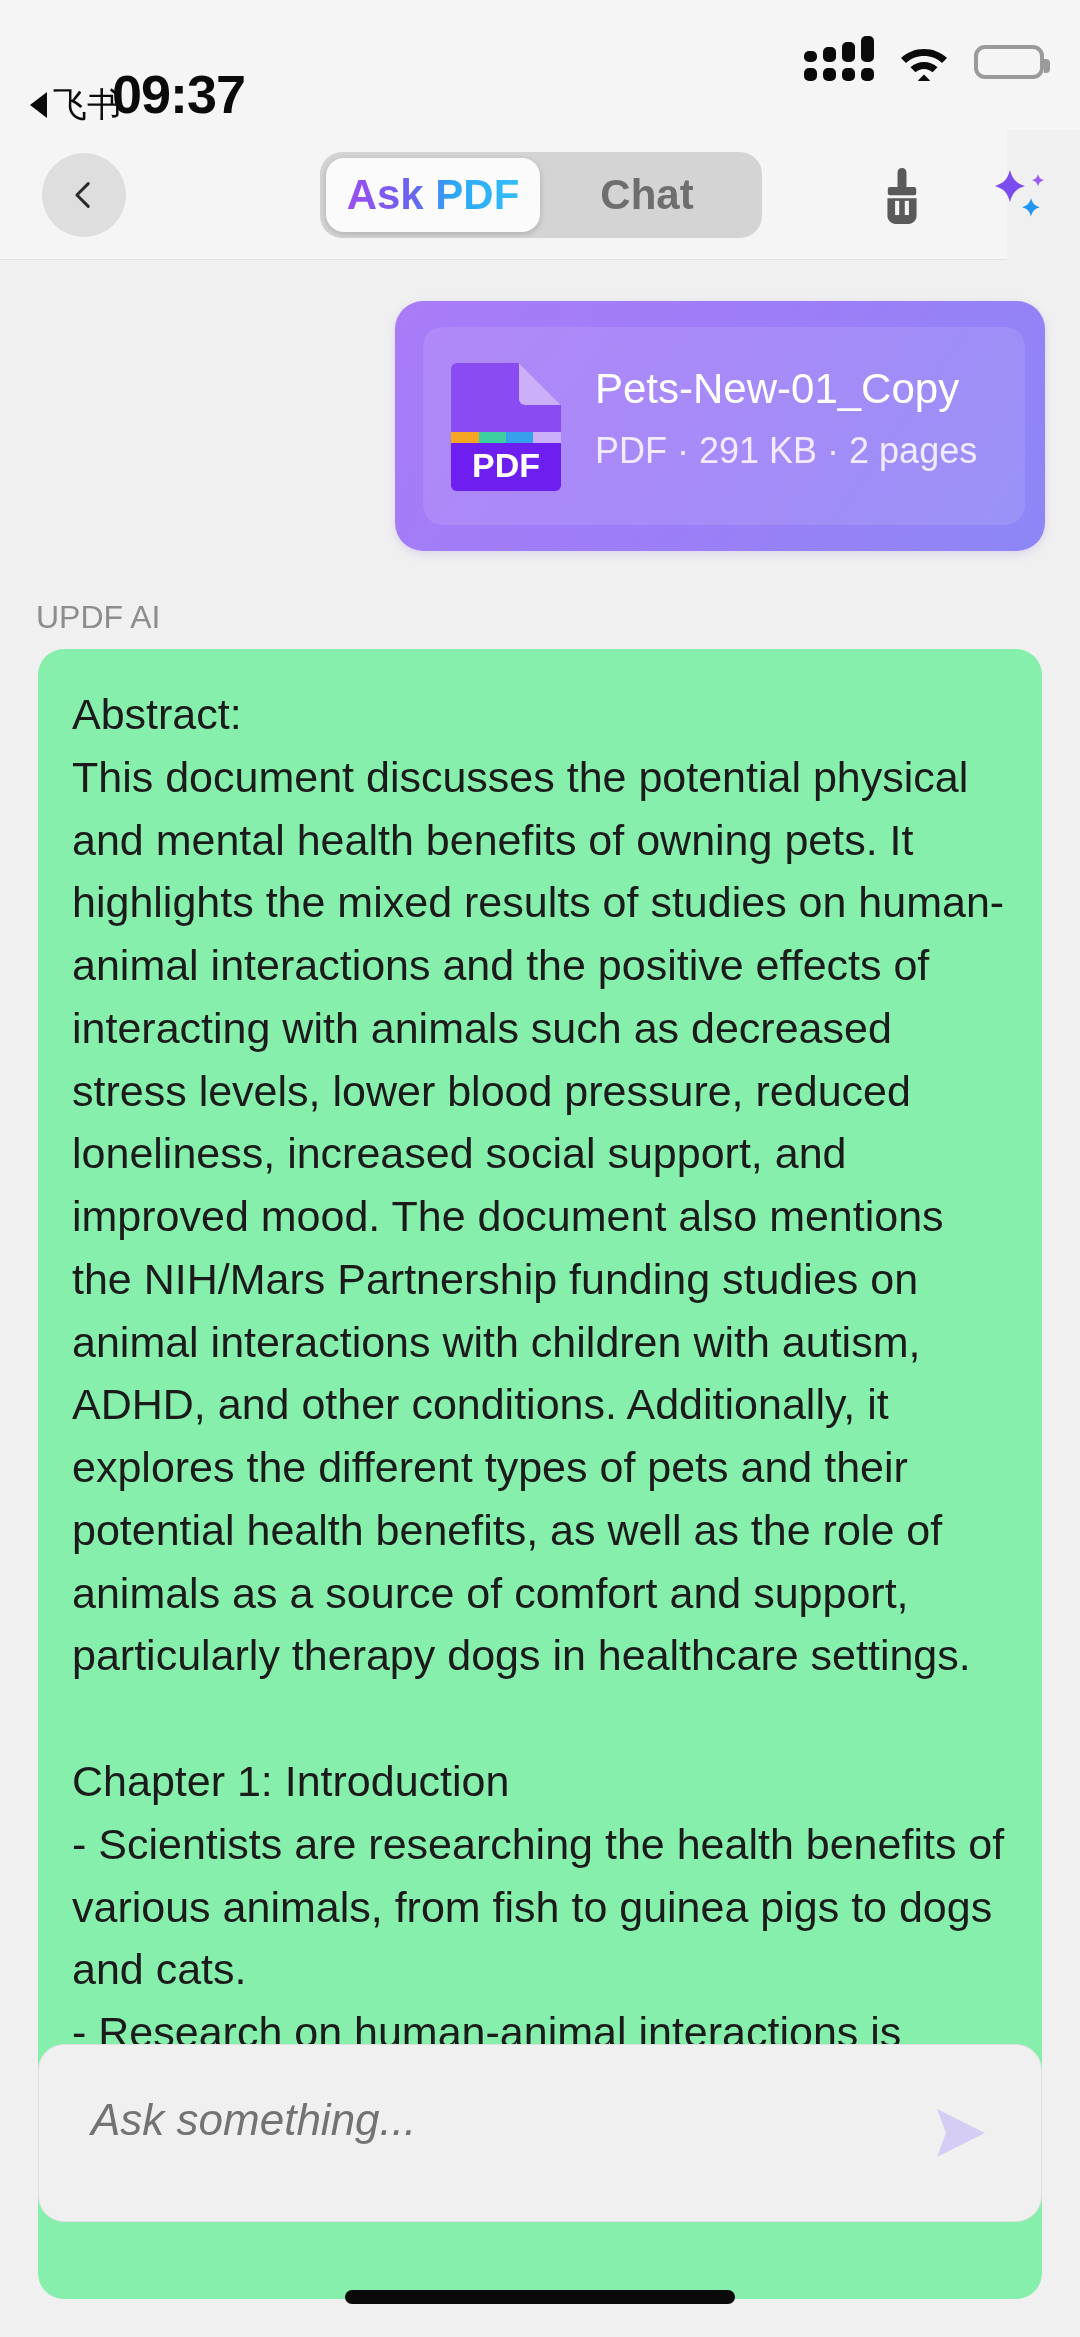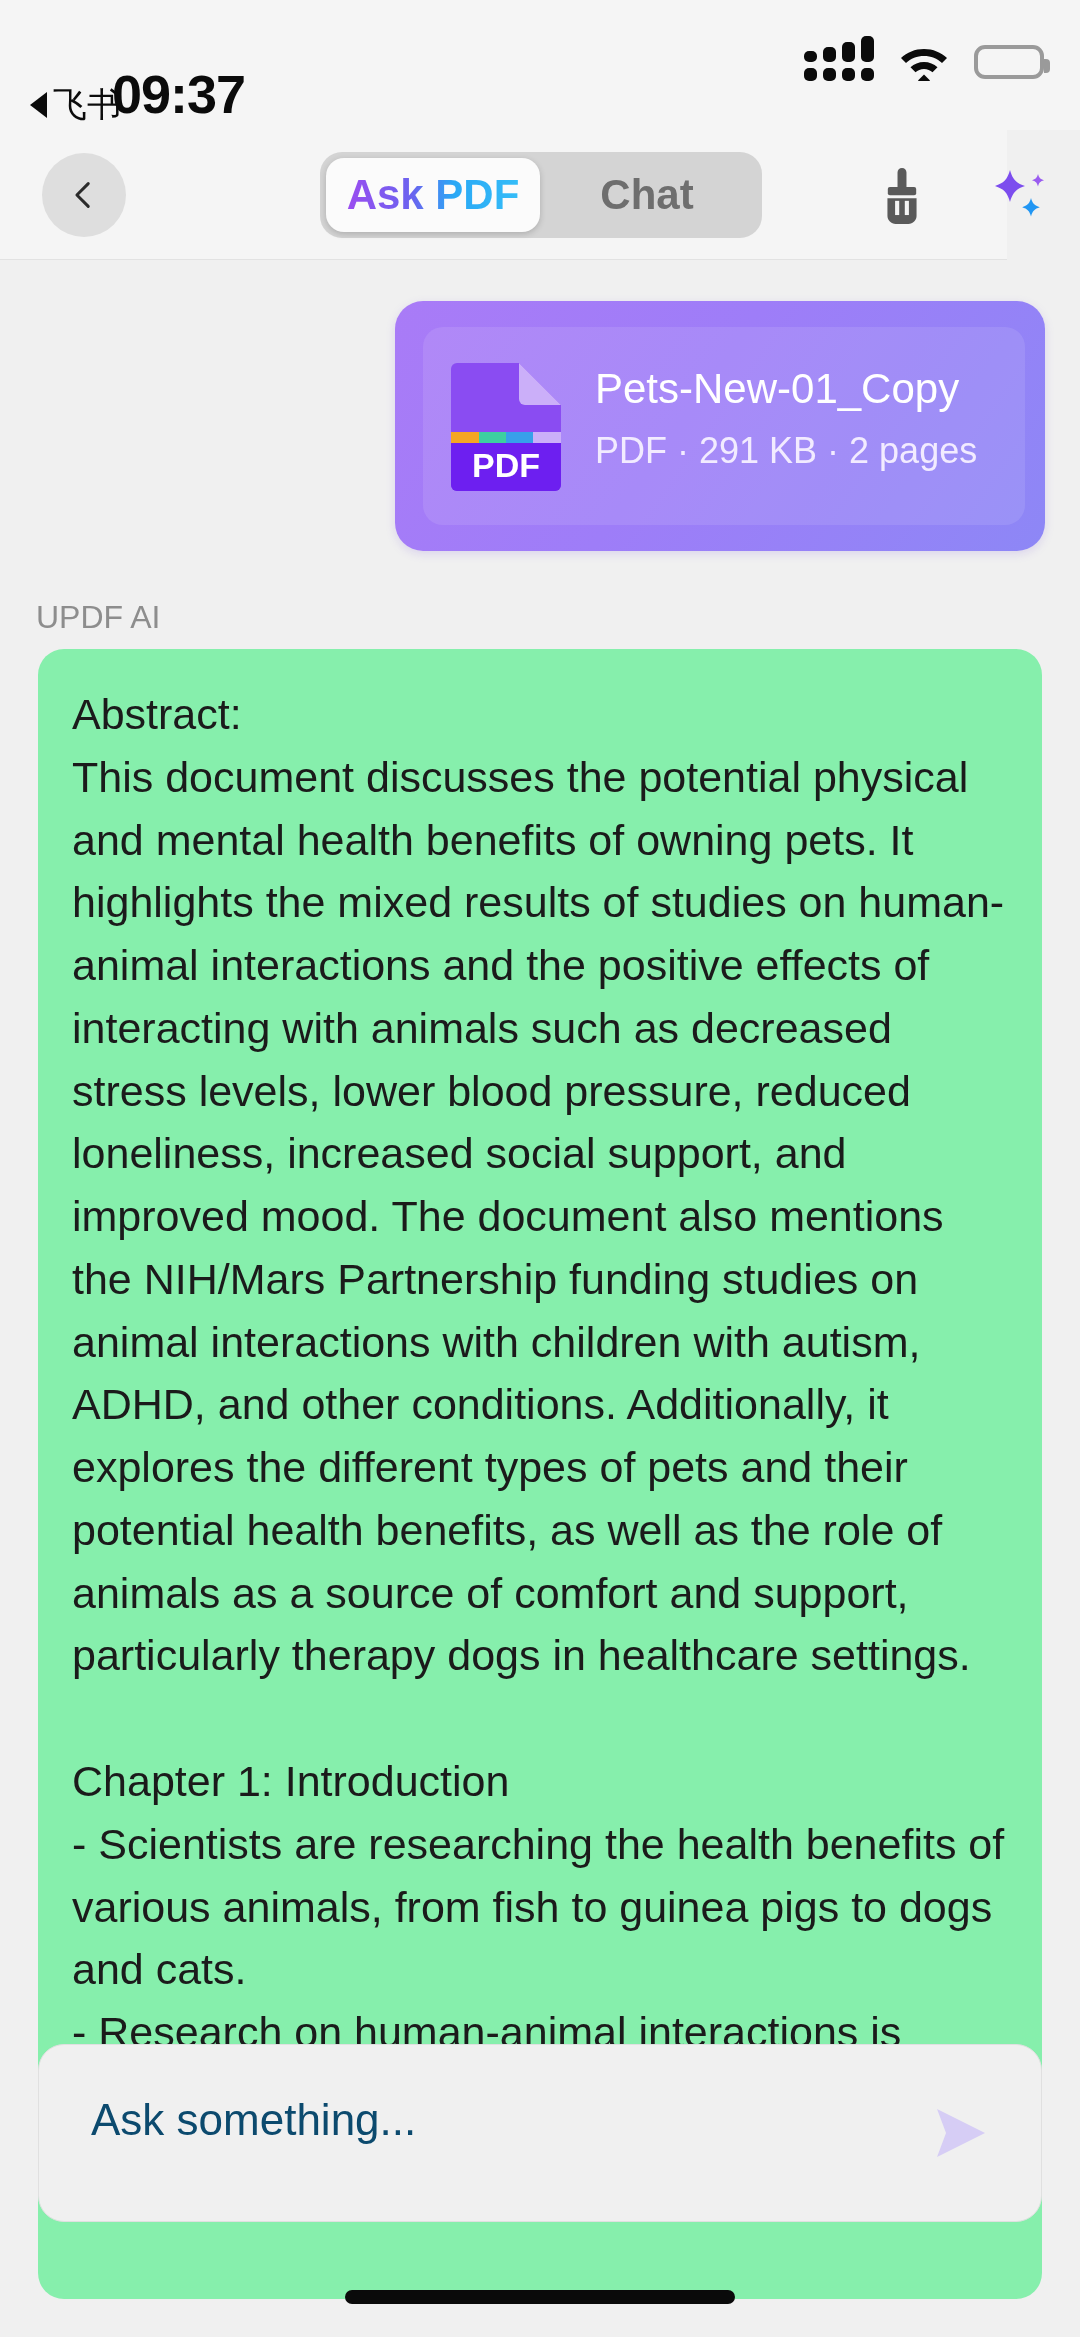--- a/index.html
+++ b/index.html
@@ -122,21 +122,21 @@
     white-space:pre-wrap; word-wrap:break-word;
   }
 
   
   .inputbar {
     position:absolute; left:38px; top:2044px; width:1004px; height:178px;
     background:#f0f0f0; border:1px solid #e0e0e0; border-radius:26px;
   }
   .inputbar .ph {
     position:absolute; left:52px; top:50px;
-    font-size:44px; color:#0c4a6e;
+    font-size:44px; color:#737373;font-style:italic;
   }
   .sendbtn { position:absolute; right:44px; top:52px; width:72px; height:72px; }
 
   .home {
     position:absolute; left:50%; top:2290px; transform:translateX(-50%);
     width:390px; height:14px; background:#0a0a0a; border-radius:8px;
   }
 </style>
 </head>
 <body>

